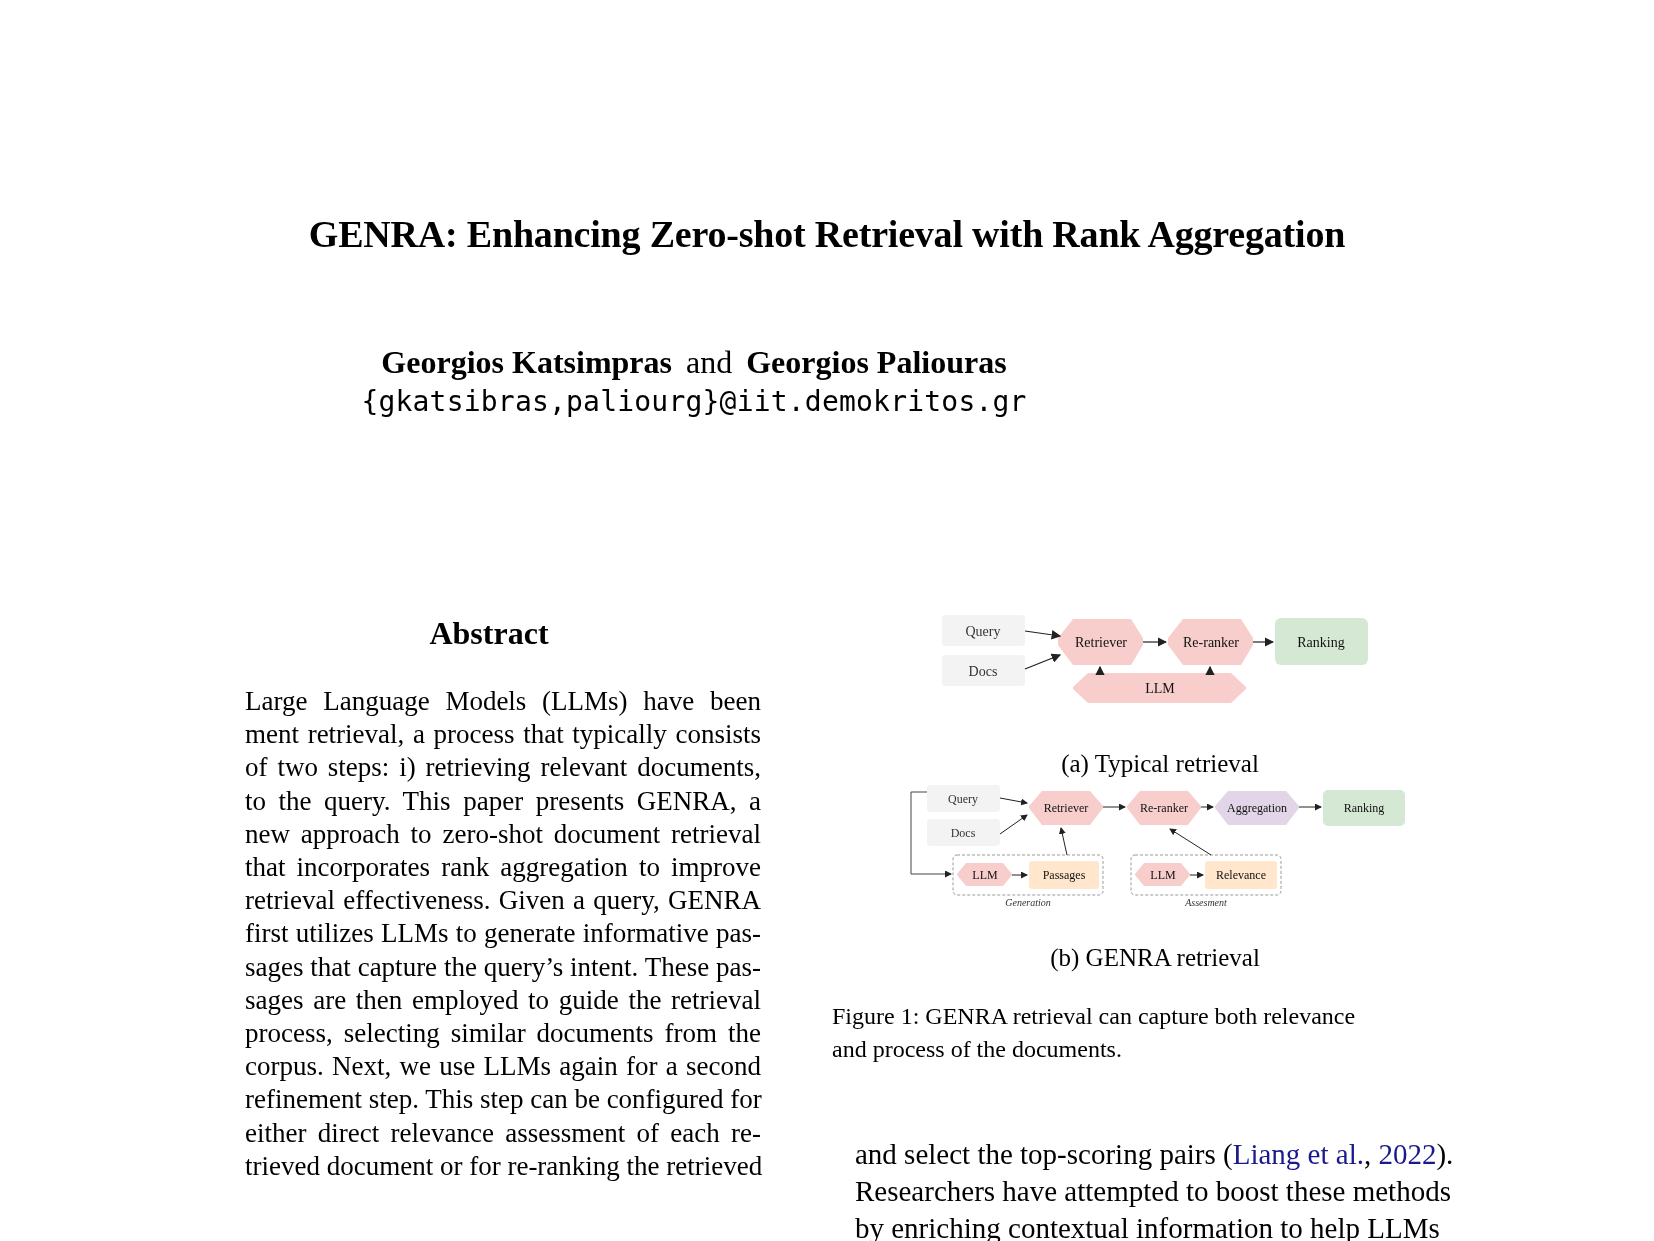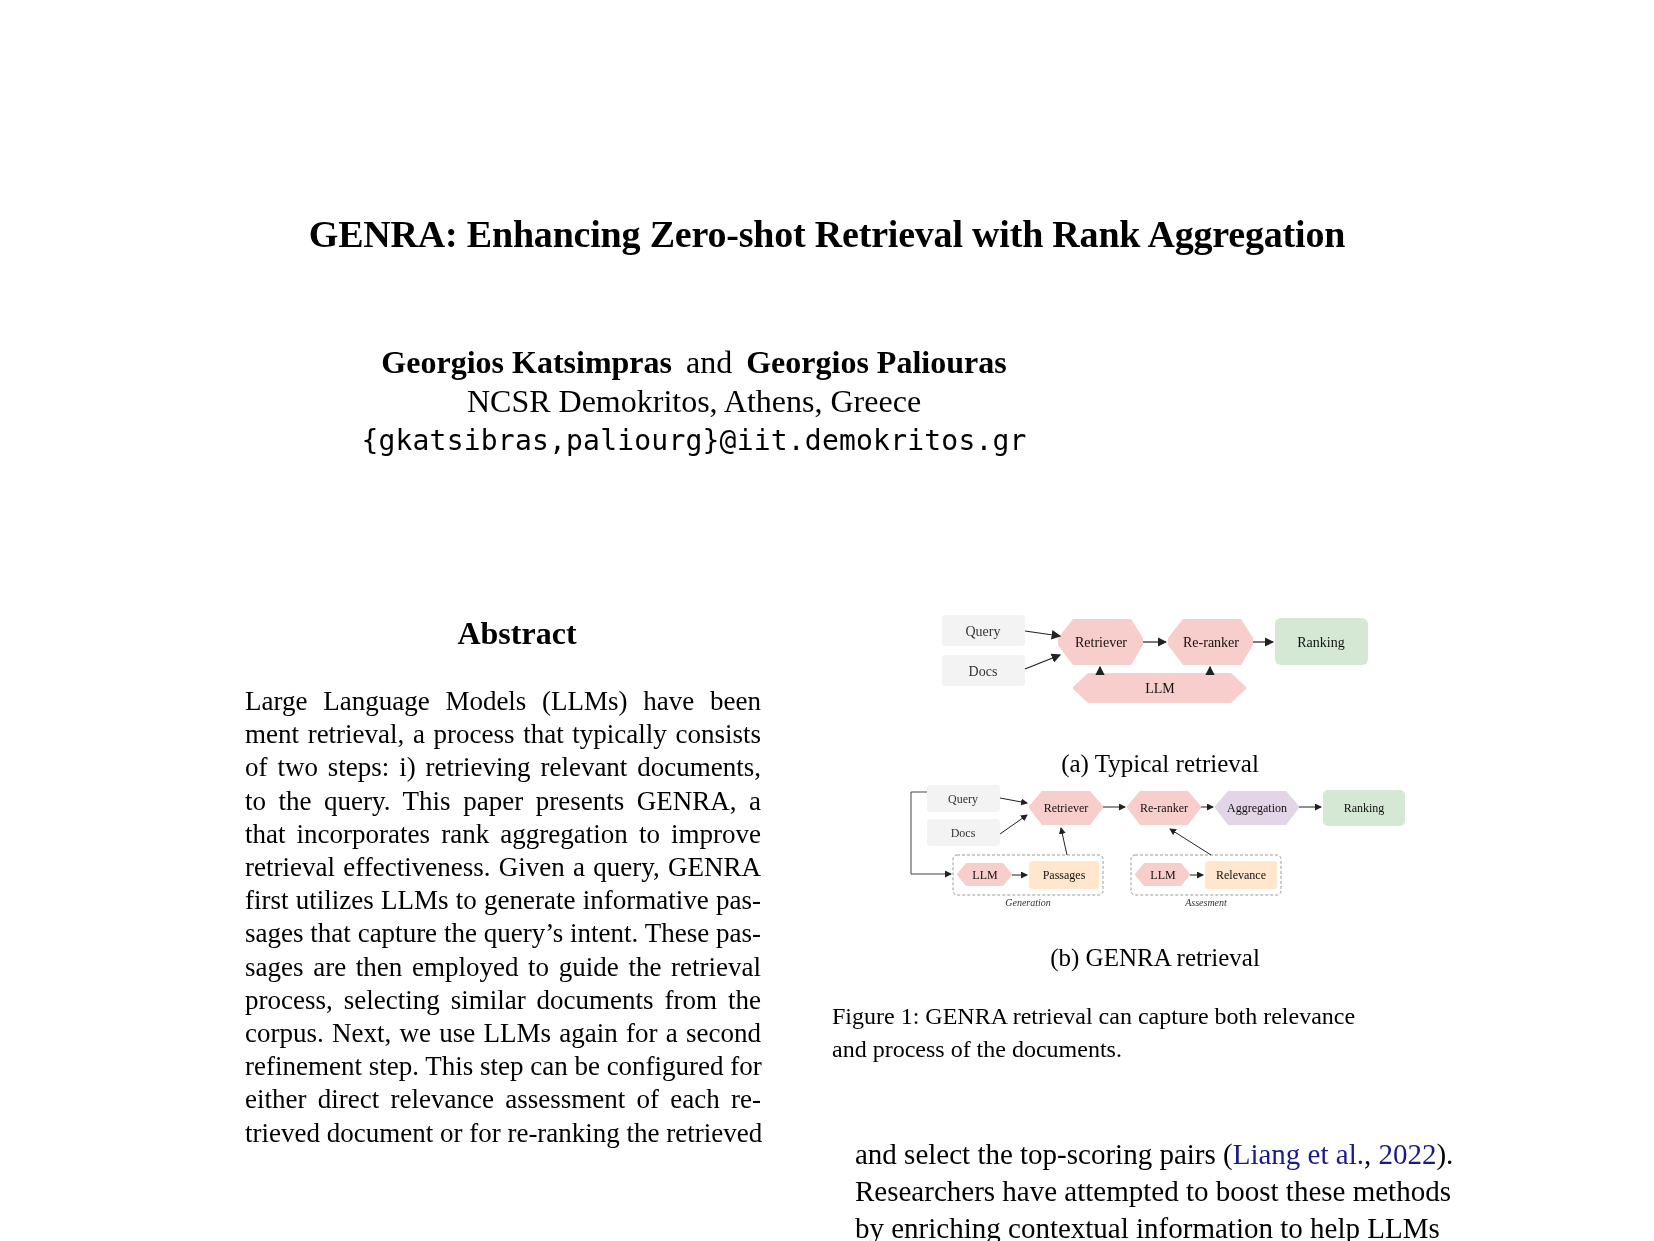--- a/index.html
+++ b/index.html
@@ -3,49 +3,49 @@
 <meta charset="utf-8">
 <style>
   html, body { margin: 0; padding: 0; background: #ffffff; }
   body { width: 1654px; height: 1241px; position: relative; overflow: hidden; font-family: "Liberation Serif", serif; color: #000; }
   .title { position: absolute; left: 0; width: 1654px; top: 212px; text-align: center; font-weight: bold; font-size: 38px; letter-spacing: -0.2px; }
   .authors { position: absolute; left: 0; width: 1388px; top: 343px; text-align: center; font-size: 32px; line-height: 39px; }
   .authors b { font-weight: bold; }
   .authors .and { margin: 0 14px; }
   .affil { display: block; }
   .email { display: block; font-family: "DejaVu Sans Mono", "Liberation Mono", monospace; font-size: 28px; letter-spacing: 0.2px; }
-  .abstract-h { position: absolute; left: 260px; width: 514px; top: 615px; text-align: center; font-weight: bold; font-size: 32px; }
+  .abstract-h { position: absolute; left: 232px; width: 514px; top: 615px; text-align: center; font-weight: bold; font-size: 32px; }
   .abstract { position: absolute; left: 245px; width: 516px; top: 685px; font-size: 27px; line-height: 33.2px; }
   .abstract .ln { display: block; text-align: justify; text-align-last: justify; white-space: nowrap; }
   .subcap { position: absolute; font-size: 25px; text-align: center; }
   .figcap { position: absolute; left: 808px; width: 612px; top: 1000px; font-size: 24px; line-height: 33px; margin-left: 24px; }
   .body-right { position: absolute; left: 855px; width: 612px; top: 1136px; font-size: 29px; line-height: 37px; }
   .body-right .ln { display: block; white-space: nowrap; }
   .cite { color: #1a1a8c; }
 </style>
 </head>
 <body>
 
 <div class="title">GENRA: Enhancing Zero-shot Retrieval with Rank Aggregation</div>
 
 <div class="authors">
   <div>
     <b>Georgios Katsimpras</b><span class="and">and</span><b>Georgios Paliouras</b>
   </div>
-  <span class="affil">NCSR Demokritos, Athens, Greece</span>
   <span class="email">{gkatsibras,paliourg}@iit.demokritos.gr</span>
 </div>
 
 <div class="abstract-h">Abstract</div>
 
 <div class="abstract">
   <span class="ln">Large Language Models (LLMs) have been</span>
   <span class="ln">ment retrieval, a process that typically consists</span>
   <span class="ln">of two steps: i) retrieving relevant documents,</span>
   <span class="ln">to the query.  This paper presents GENRA, a</span>
+  <span class="ln">new approach to zero-shot document retrieval</span>
   <span class="ln">that incorporates rank aggregation to improve</span>
   <span class="ln">retrieval effectiveness. Given a query, GENRA</span>
   <span class="ln">first utilizes LLMs to generate informative pas-</span>
   <span class="ln">sages that capture the query’s intent. These pas-</span>
   <span class="ln">sages are then employed to guide the retrieval</span>
   <span class="ln">process, selecting similar documents from the</span>
   <span class="ln">corpus. Next, we use LLMs again for a second</span>
   <span class="ln">refinement step. This step can be configured for</span>
   <span class="ln">either direct relevance assessment of each re-</span>
   <span class="ln">trieved document or for re-ranking the retrieved</span>

